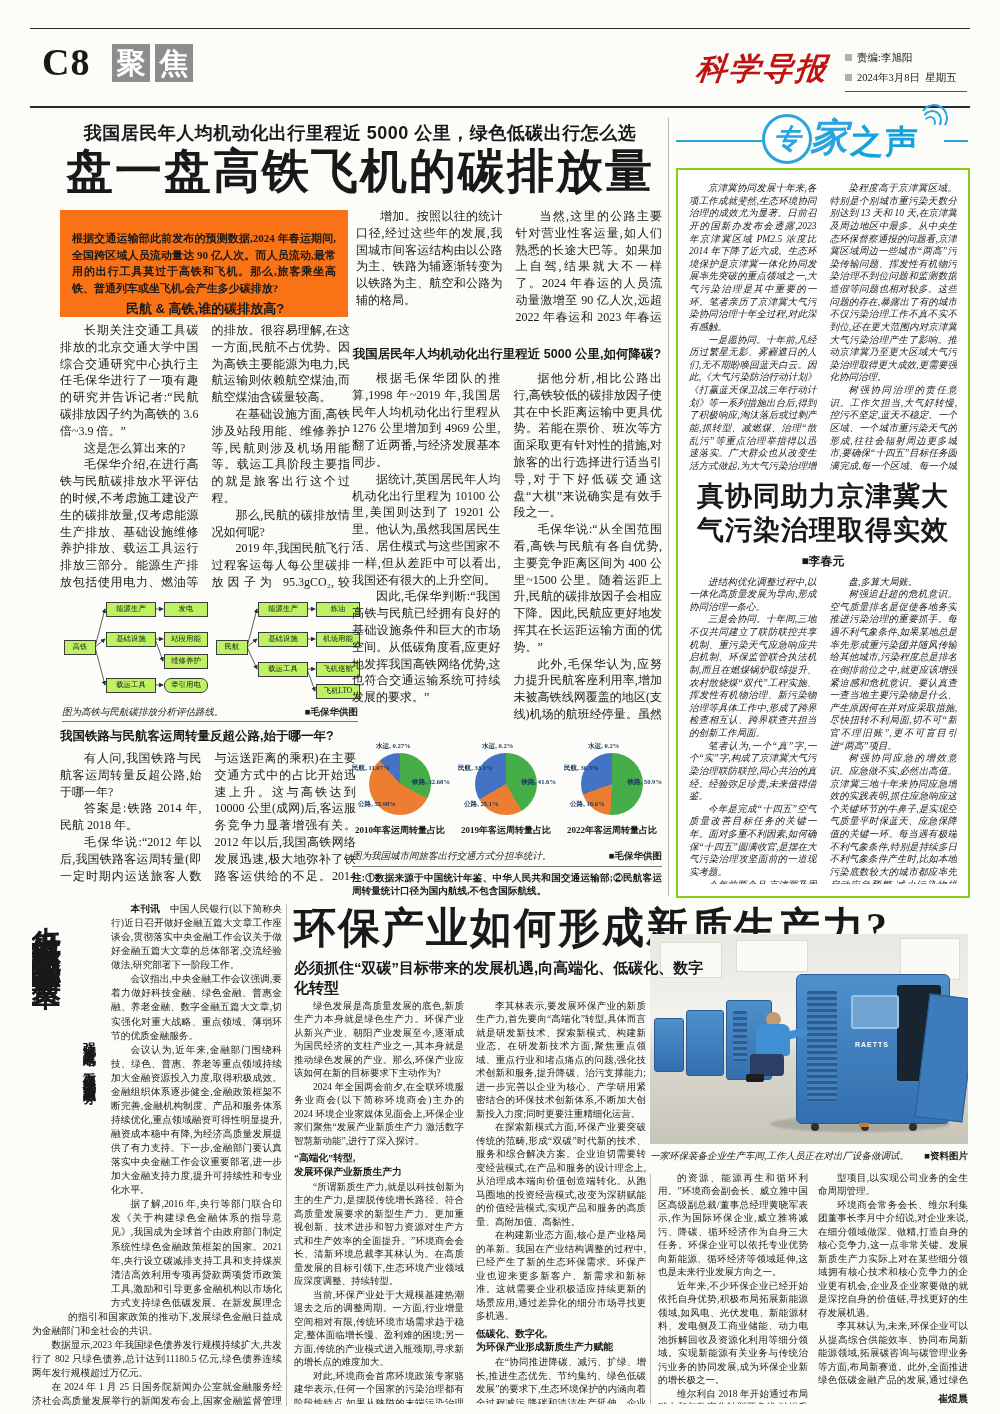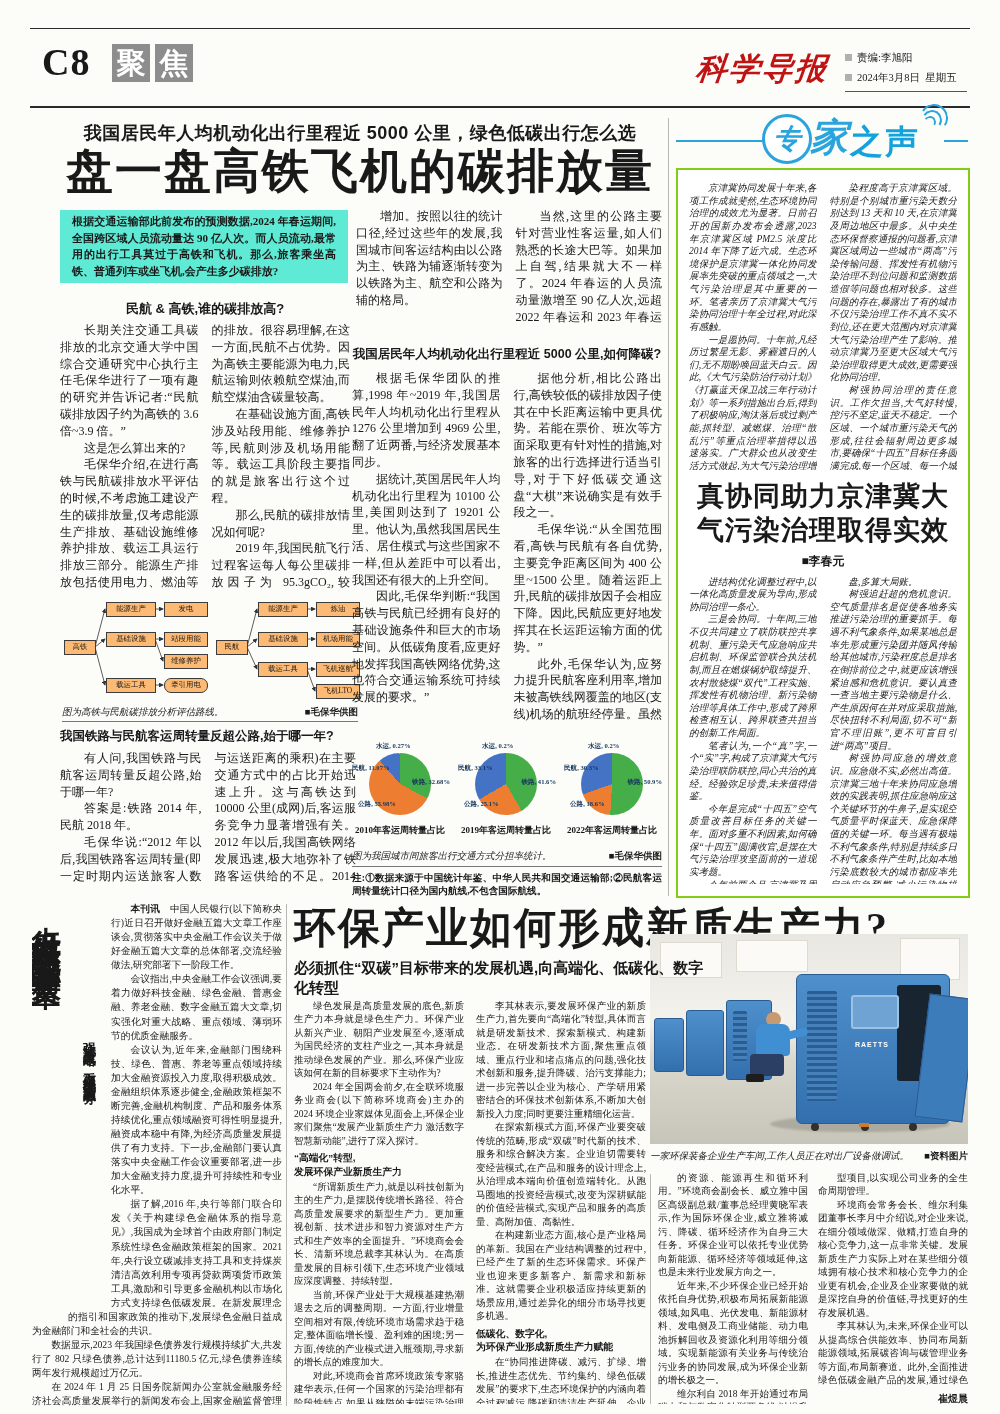--- a/index.html
+++ b/index.html
@@ -13,33 +13,33 @@
   .pageno{font-size:38px;font-weight:bold;letter-spacing:1px;}
   .secbox{display:inline-block;width:38px;height:38px;background:#8d8d8d;color:#fff;
           font-size:29px;font-weight:bold;text-align:center;line-height:38px;margin-right:5px;
           font-family:"Liberation Sans","DejaVu Sans",sans-serif;}
   .masthead{font-size:31px;font-weight:900;font-style:italic;color:#c01414;transform:skewX(-6deg);letter-spacing:2px;}
   .meta-row{display:flex;align-items:center;font-size:10.5px;line-height:1.9;color:#222;}
   .sq{display:inline-block;width:7px;height:7px;background:#b0b0ae;margin-right:5px;}
   
   .kicker{font-size:18px;font-weight:bold;text-align:center;letter-spacing:0.5px;}
   .mainhead{font-size:47px;font-weight:700;text-align:center;letter-spacing:2px;line-height:1.05;}
-  .leadbox{background:#5eead4;padding:3px 12px;font-size:11px;font-weight:bold;line-height:1.52;text-align:justify;}
+  .leadbox{background:#f97316;padding:20px 12px;font-size:11px;font-weight:bold;line-height:1.52;text-align:justify;}
   .para{margin:0;text-indent:2em;text-align:justify;}
   .flow2{column-count:2;column-gap:13px;overflow:hidden;font-size:12px;line-height:1.4;}
   .sectitle{font-size:13px;font-weight:bold;}
   .subhd{font-weight:bold;white-space:pre-line;text-indent:0;margin:3px 0;
          font-family:"Liberation Sans","DejaVu Sans",sans-serif;font-size:9.8px;line-height:1.35;}
   .caprow{display:flex;justify-content:space-between;align-items:baseline;font-size:9.5px;font-style:italic;}
   .caprow b{font-style:normal;}
   .caprule{height:1px;background:#777;}
   .notetxt{font-size:9.6px;font-weight:bold;line-height:1.38;text-align:justify;}
   
   #diagram{position:absolute;}
-  .dg-box{position:absolute;border:1px solid #3c3c3c;background:#fdba74;font-size:7.4px;line-height:11px;
+  .dg-box{position:absolute;border:1px solid #3c3c3c;background:#bef264;font-size:7.4px;line-height:11px;
           height:13px;text-align:center;white-space:nowrap;overflow:hidden;}
   
   #pies{display:flex;justify-content:space-between;}
   .pie-cell{position:relative;width:100px;height:104px;}
   .pie-circle{position:absolute;left:19px;top:13px;width:62px;height:62px;border-radius:50%;}
   .pie-lab{position:absolute;font-size:6.6px;color:#17365d;font-weight:bold;white-space:nowrap;}
   .lab-rail{right:0;top:38px;}
   .lab-road{left:8px;top:60px;}
   .lab-air{left:2px;top:24px;}
   .lab-water{left:26px;top:2px;}

